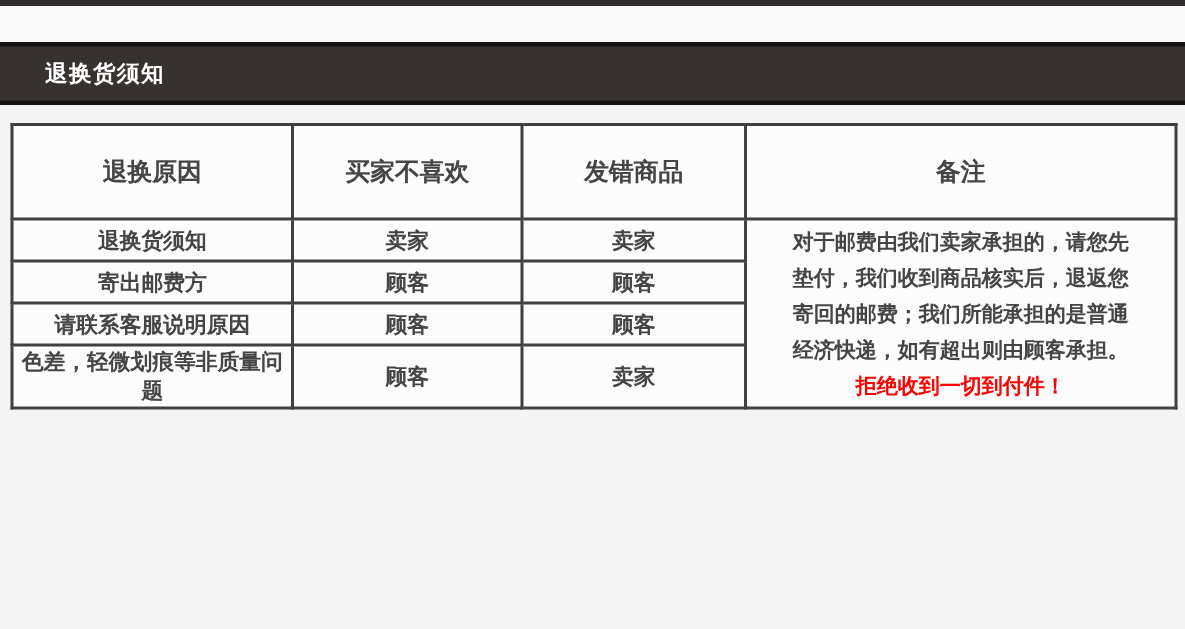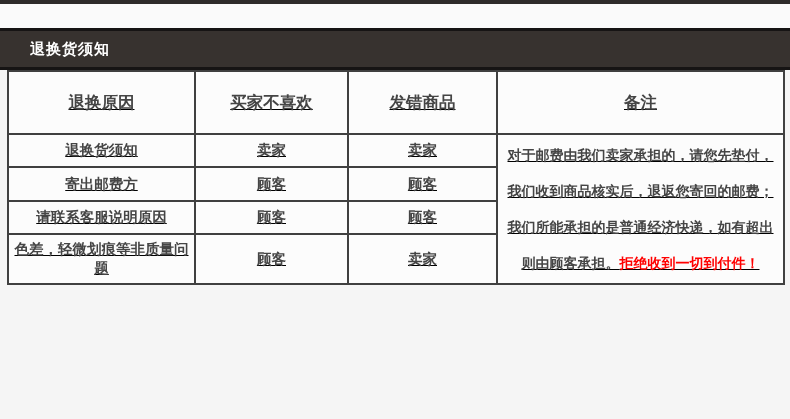--- a/index.html
+++ b/index.html
@@ -44,22 +44,22 @@
       width: 772px;
       font-size: 15.5px;
       line-height: 34px;
       color: #3d3d3d;
       text-align: justify;
     }
     .policy-table {
       border-collapse: collapse;
       table-layout: fixed;
       width: 778px;
+      margin-top: 12px;
       background: #fcfcfc;
-      text-decoration: underline;
     }
     .policy-table th,
     .policy-table td {
       border: 2px solid #404040;
       text-align: center;
       color: #454545;
       padding: 0;
       overflow: hidden;
     }
     .policy-table th {
@@ -68,23 +68,23 @@
       font-weight: bold;
     }
     .policy-table td {
       height: 27px;
       font-size: 14.5px;
       font-weight: 600;
     }
     .remark-cell {
       text-align: right;
       vertical-align: middle;
-      padding: 2px 9px !important;
+      padding: 2px 24px !important;
       font-size: 14px !important;
-      line-height: 36px;
+      line-height: 24px;
       font-weight: 600;
     }
     .warning {
       color: #ff0000;
       font-weight: bold;
     }
   </style>
 </head>
 <body>
 

